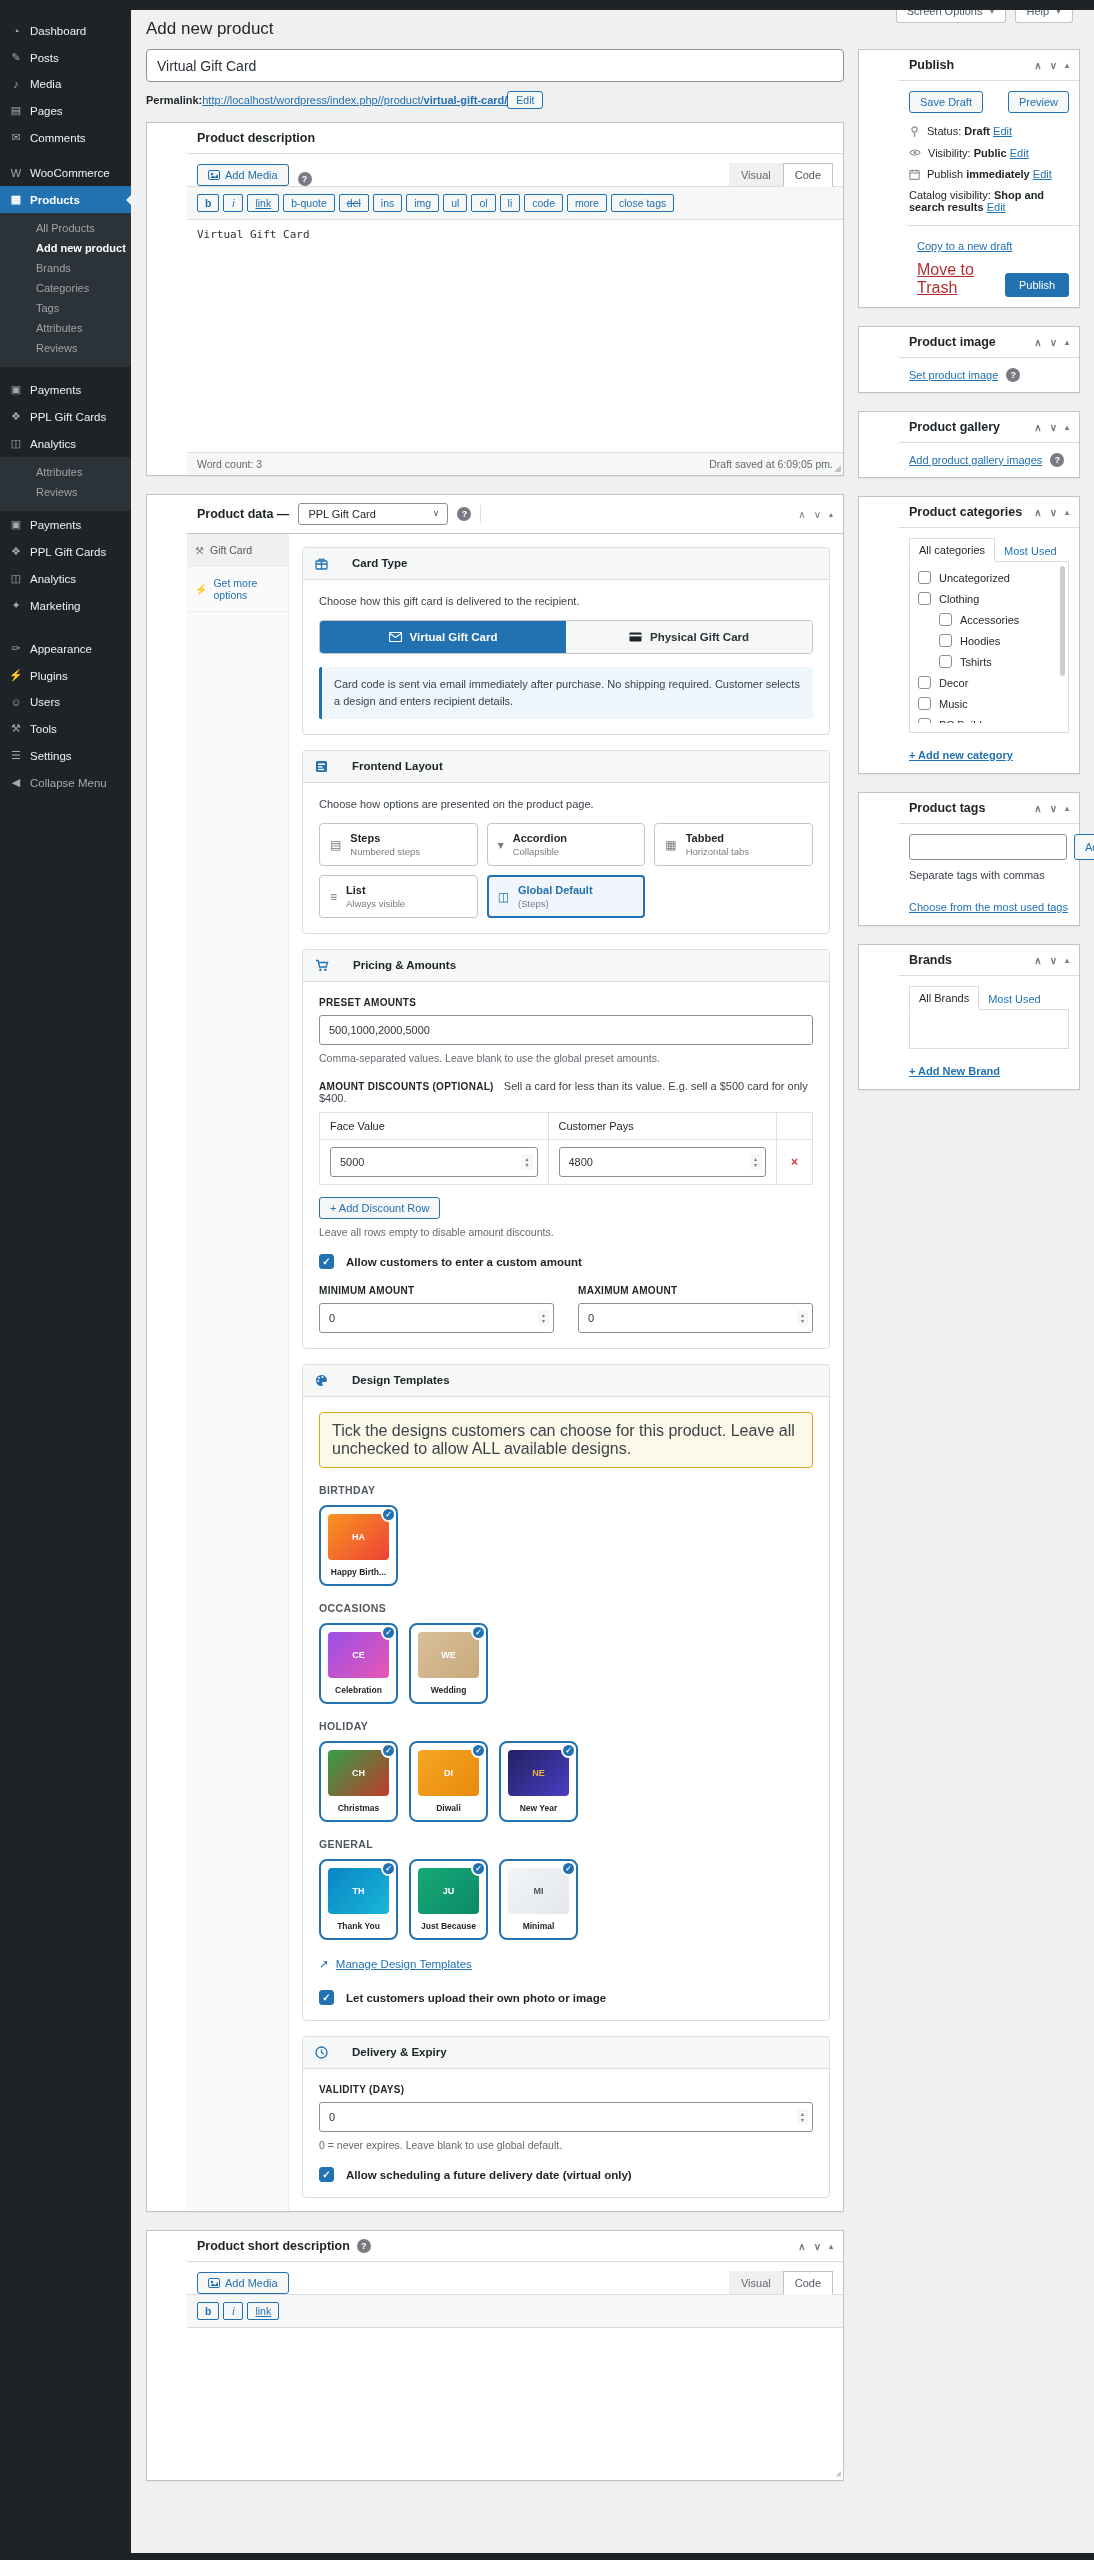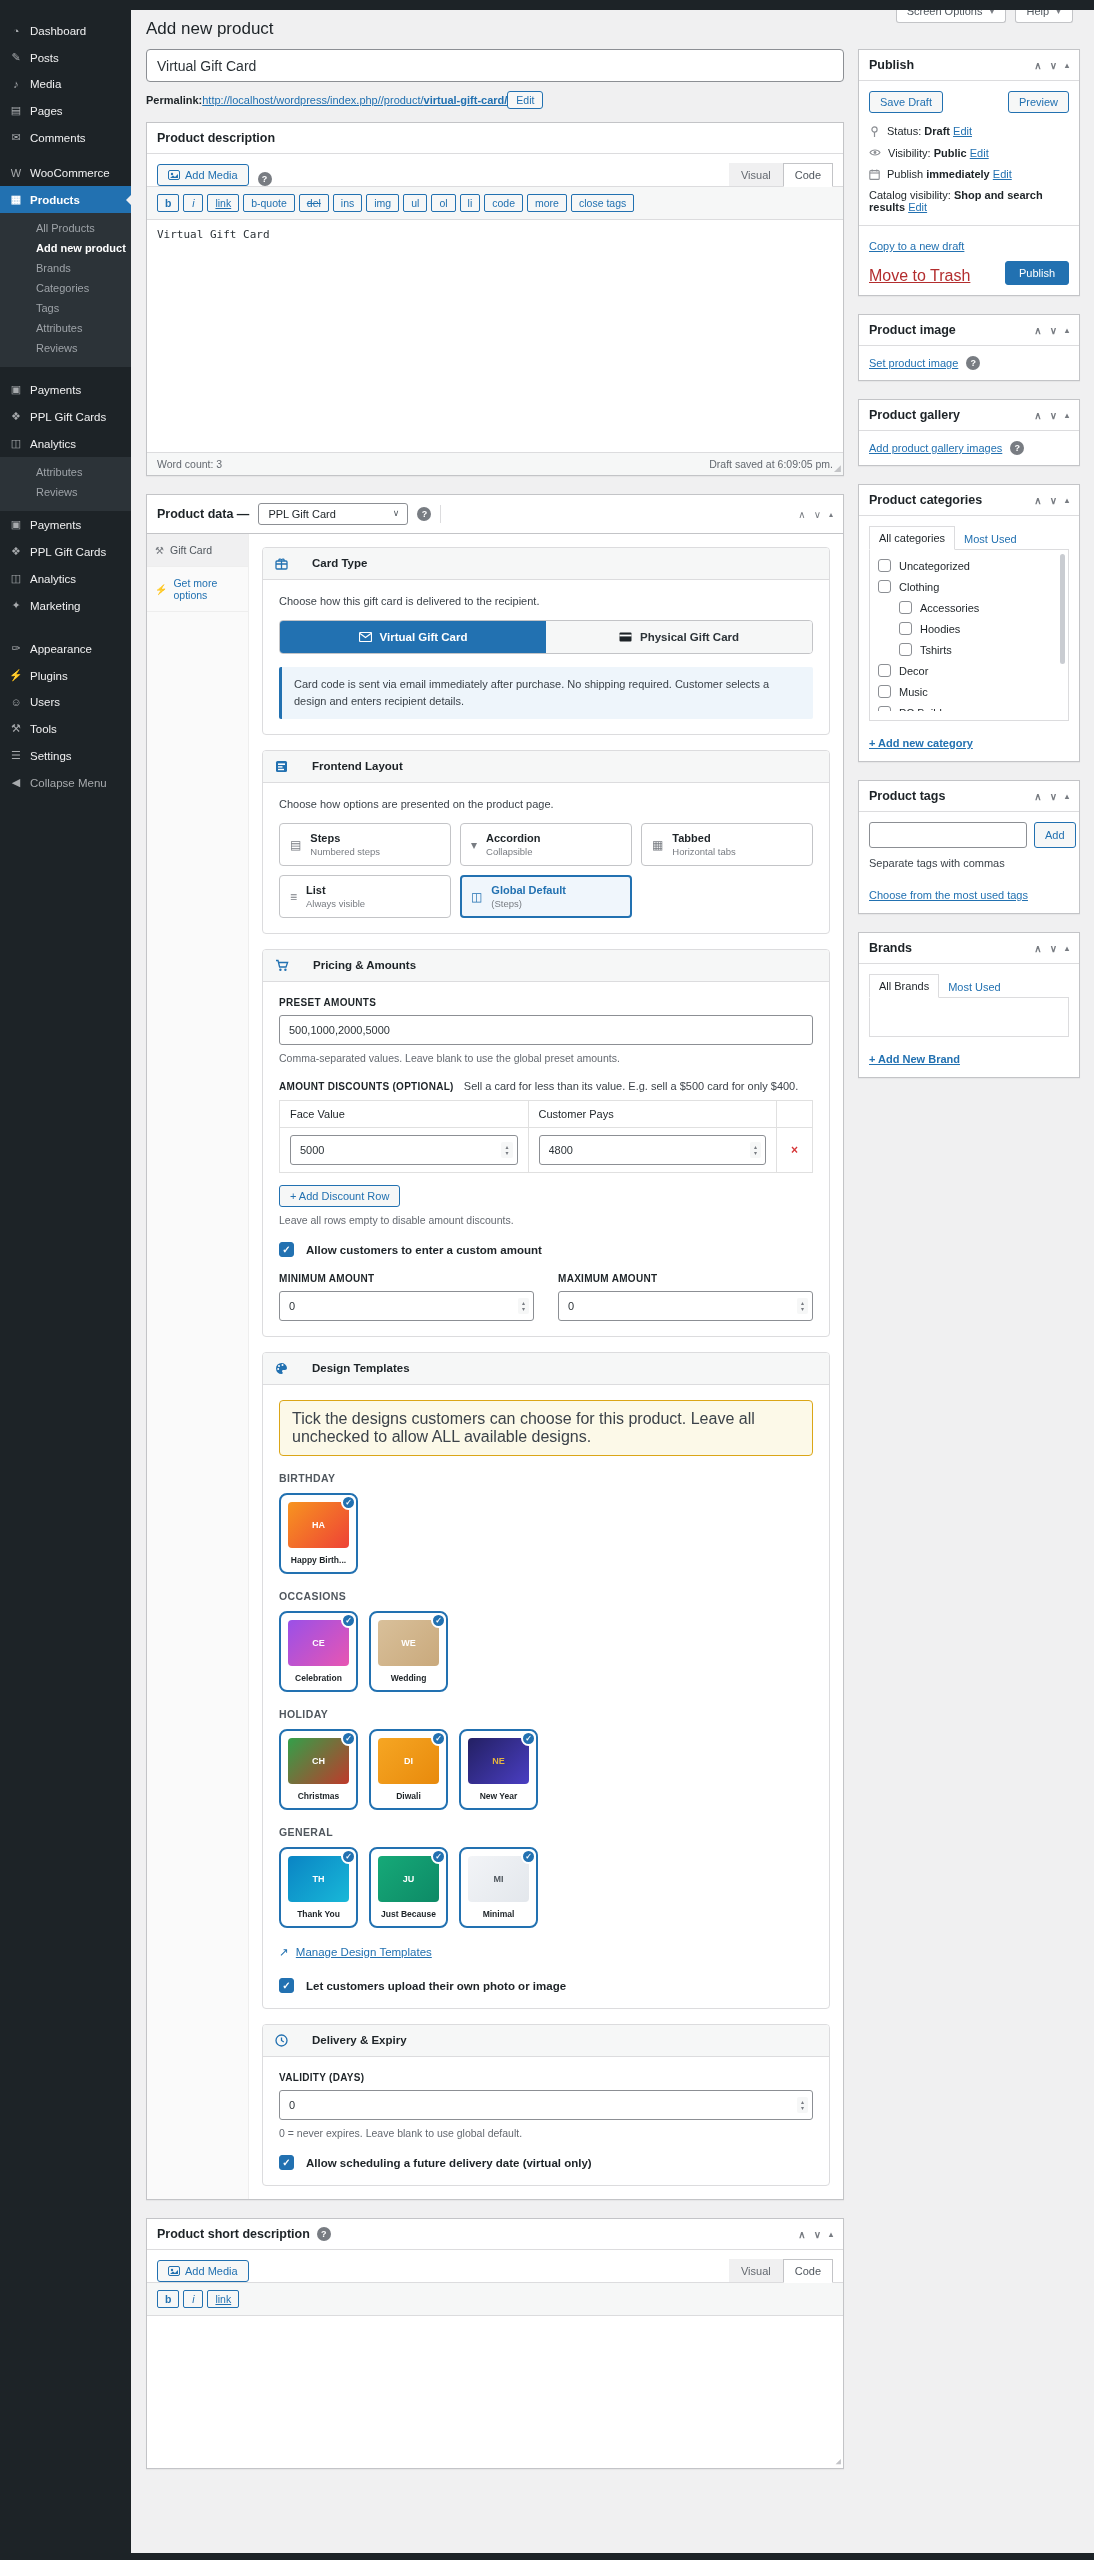--- a/index.html
+++ b/index.html
@@ -33,21 +33,21 @@
 
   
   .link { color:#2271b1; text-decoration:underline; cursor:pointer; }
   .btn { display:inline-flex; align-items:center; gap:5px; border:1px solid #2271b1; background:#f6f7f7; color:#2271b1; border-radius:3px; padding:4px 10px; font-size:11px; cursor:pointer; white-space:nowrap; }
   .btn-primary { background:#2271b1; border-color:#2271b1; color:#fff; padding:5px 13px; }
   .btn-small { padding:2px 8px; font-size:10.5px; }
   .help-tip { width:14px; height:14px; border-radius:50%; background:#787c82; color:#fff; font-size:9px; font-weight:bold; display:inline-flex; align-items:center; justify-content:center; flex:none; cursor:pointer; }
   .order-btns { margin-left:auto; display:flex; align-items:center; gap:8px; color:#787c82; font-size:10px; }
   .order-btns span { cursor:pointer; }
   .order-btns .tri { font-size:8px; }
-  .panel { background:#fff; border:1px solid #c3c4c7; box-shadow:0 1px 1px rgba(0,0,0,.04); margin-bottom:18px; }
+  .panel { background:#fff; border:1px solid #c3c4c7; box-shadow:0 1px 1px rgba(0,0,0,.04); margin-bottom:18px;padding-left:40px; }
   .panel-header { display:flex; align-items:center; gap:7px; padding:8px 10px; font-size:12.5px; font-weight:bold; border-bottom:1px solid #dcdcde; }
   .cb { width:15px; height:15px; border-radius:3px; background:#2271b1; border:1px solid #2271b1; color:#fff; font-size:10px; line-height:1; display:inline-flex; align-items:center; justify-content:center; flex:none; cursor:pointer; }
   .cb-empty { width:13px; height:13px; border-radius:3px; background:#fff; border:1px solid #8c8f94; flex:none; cursor:pointer; }
   .cb-row { display:flex; align-items:center; gap:12px; font-size:11.5px; font-weight:bold; }
 
   
   .title-input { width:100%; height:33px; border:1px solid #8c8f94; border-radius:4px; padding:4px 10px; font-size:14px; font-family:inherit; color:#2c3338; margin-bottom:9px; background:#fff; }
   .permalink { font-size:11px; margin-bottom:13px; display:flex; align-items:center; gap:0; flex-wrap:wrap; }
   .permalink b.slug { font-weight:bold; }
 
@@ -116,21 +116,21 @@
   .design-card { width:79px; border:2px solid #2271b1; border-radius:8px; background:#fff; padding:7px; cursor:pointer; }
   .dc-thumb { height:46px; border-radius:4px; display:flex; align-items:center; justify-content:center; font-size:9px; font-weight:bold; color:#fff; position:relative; }
   .dc-badge { position:absolute; top:-7px; right:-7px; width:15px; height:15px; border-radius:50%; background:#2271b1; border:2px solid #fff; color:#fff; font-size:8px; display:flex; align-items:center; justify-content:center; }
   .dc-name { font-size:8.5px; font-weight:bold; text-align:center; margin-top:7px; white-space:nowrap; overflow:hidden; }
   .manage-row { margin:17px 0 19px; font-size:11.5px; }
 
   
   .side-body { padding:10px; }
   .side-row { display:flex; align-items:flex-start; gap:7px; font-size:11px; margin-bottom:9px; }
   .side-row svg { flex:none; margin-top:1px; }
-  .publish-foot { border-top:1px solid #dcdcde; padding:10px; }
+  .publish-foot { border-top:1px solid #dcdcde; padding:10px;margin-left:8px; }
   .publish-actions { display:flex; justify-content:space-between; align-items:flex-end; margin-top:7px; }
   .trash { color:#b32d2e; text-decoration:underline; cursor:pointer; font-size:16px; }
   .cat-tabs { display:flex; align-items:flex-end; font-size:11px; margin-bottom:-1px; position:relative; z-index:2; }
   .cat-tab-active { background:#fff; border:1px solid #dcdcde; border-bottom-color:#fff; padding:5px 9px; cursor:pointer; }
   .cat-tab-link { padding:5px 9px; cursor:pointer; }
   .cat-box { border:1px solid #dcdcde; background:#fff; padding:9px 8px; position:relative; }
   .cat-list { height:152px; overflow:hidden; }
   .cat-item { display:flex; align-items:center; gap:8px; font-size:11px; margin-bottom:8px; }
   .cat-item.sub { padding-left:21px; }
   .scrollbar { position:absolute; top:4px; right:3px; bottom:4px; width:5px; }

